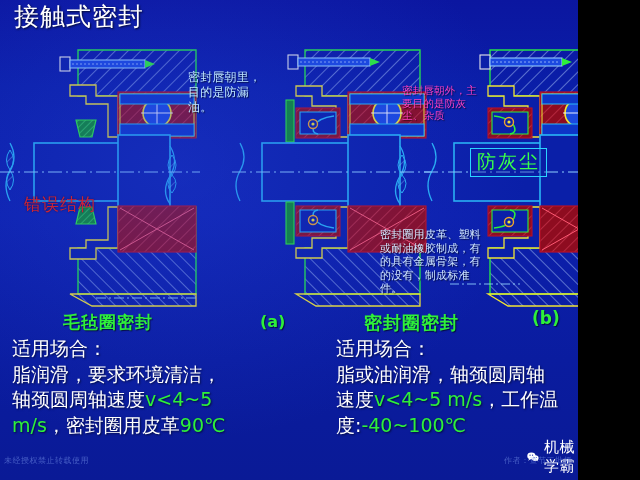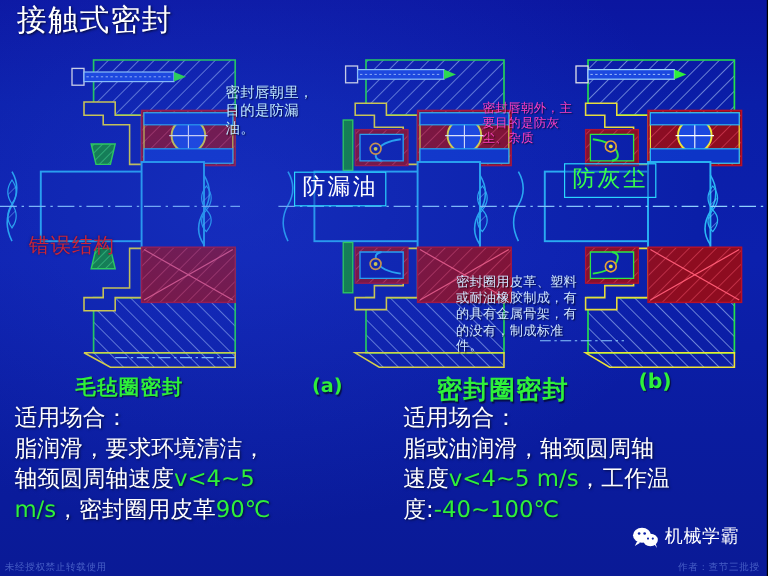--- a/index.html
+++ b/index.html
@@ -1,20 +1,20 @@
 <!DOCTYPE html>
 <html lang="zh"><head>
 <meta charset="utf-8">
 <style>
   html,body{margin:0;padding:0;background:#000;}
   body{font-family:"DejaVu Sans","Liberation Sans",sans-serif;}
 
   #slide{
     position:relative;
-    width:639px;height:480px;
+    width:578px;height:480px;
     overflow:hidden;
     background:#0a1fa8;
     background:linear-gradient(180deg,#0b16a0 0%,#0a1ea8 18%,#0c20ad 45%,#0a1c9f 75%,#0a1a96 100%);
   }
   
   #slide:after{
     content:"";position:absolute;inset:0;pointer-events:none;
     background:radial-gradient(ellipse at 30% 35%, rgba(40,70,220,.35) 0%, rgba(0,0,0,0) 62%);
   }
   svg.diagram{position:absolute;left:0;top:0;width:640px;height:480px;overflow:visible;}
@@ -40,55 +40,55 @@
 
   .badge{
     position:absolute;z-index:7;
     border:1px solid #2ad4ff;
     padding:1px 6px 3px 6px;
     font-size:19px;line-height:23px;
     letter-spacing:2px;
     background:rgba(10,28,160,.35);
   }
   .badge-oil{left:245px;top:143px;color:#ffffff;}
-  .badge-dust{left:470px;top:136px;color:#38ff4a;}
+  .badge-dust{left:470px;top:148px;color:#38ff4a;}
 
   .red-label{
     position:absolute;z-index:7;left:24px;top:146px;
     color:#c9243a;font-size:17px;letter-spacing:1px;
     text-shadow:0 0 2px rgba(0,0,0,.5);
     margin-top:47px;
   }
 
   .cap{
     position:absolute;z-index:7;
     color:#2ef03a;font-weight:bold;
     text-shadow:1px 1px 1px rgba(0,0,0,.6);
   }
   .cap-a-name{left:63px;top:311px;font-size:17px;letter-spacing:1px;}
   .cap-a-key {left:260px;top:312px;font-size:16px;}
-  .cap-b-name{left:364px;top:311px;font-size:21px;letter-spacing:1px;}
+  .cap-b-name{left:364px;top:311px;font-size:18px;letter-spacing:1px;}
   .cap-b-key {left:532px;top:308px;font-size:17px;}
 
   .body{
     position:absolute;z-index:7;color:#ffffff;
     font-size:19px;line-height:25.5px;letter-spacing:0px;
     text-shadow:1px 1px 2px rgba(0,0,0,.6);
   }
   .body-left{left:12px;top:336px;width:330px;}
   .body-right{left:336px;top:336px;width:300px;}
   .hi{color:#2ef03a;font-weight:normal;}
 
   .wm-brand{
     position:absolute;z-index:8;left:527px;top:438px;
     display:flex;align-items:center;gap:5px;
     color:#ffffff;font-size:15px;letter-spacing:.5px;
   }
   .wm-bot{
-    position:absolute;z-index:8;bottom:2px;
+    position:absolute;z-index:8;bottom:14px;
     color:rgba(120,150,235,.55);font-size:8px;letter-spacing:.5px;
   }
   .wm-bot.l{left:4px;}
   .wm-bot.r{right:6px;}
 </style>
 </head>
 <body>
 
 <div id="slide">
 
@@ -270,21 +270,20 @@
 
 
   <div class="note note-mid">密封唇朝里，目的是防漏油。</div>
 
   <div class="note note-pink">密封唇朝外，主要目的是防灰尘、杂质</div>
 
   <div class="note note-ring">密封圈用皮革、塑料或耐油橡胶制成，有的具有金属骨架，有的没有，制成标准件。</div>
 
   <div class="red-label">错误结构</div>
 
-  <div class="badge badge-oil">防漏油</div>
 
   <div class="badge badge-dust">防灰尘</div>
 
   <div class="cap cap-a-name">毛毡圈密封</div>
   <div class="cap cap-a-key">(a)</div>
   <div class="cap cap-b-name">密封圈密封</div>
   <div class="cap cap-b-key">(b)</div>
 
   <div class="body body-left">
     <div>适用场合：</div>

